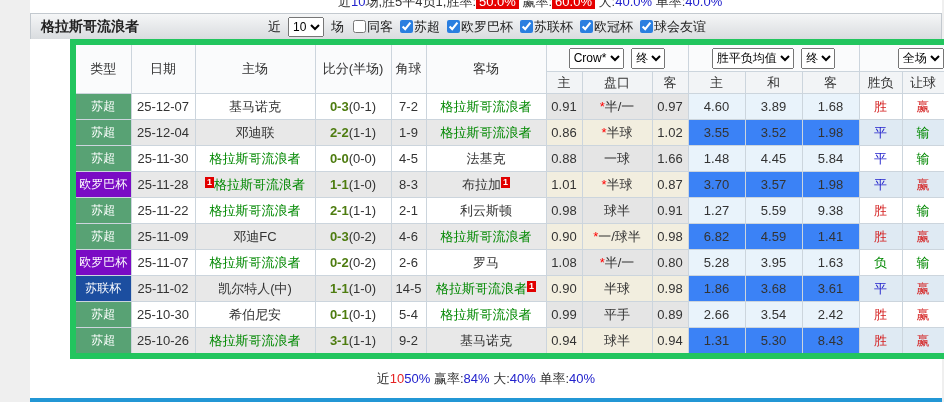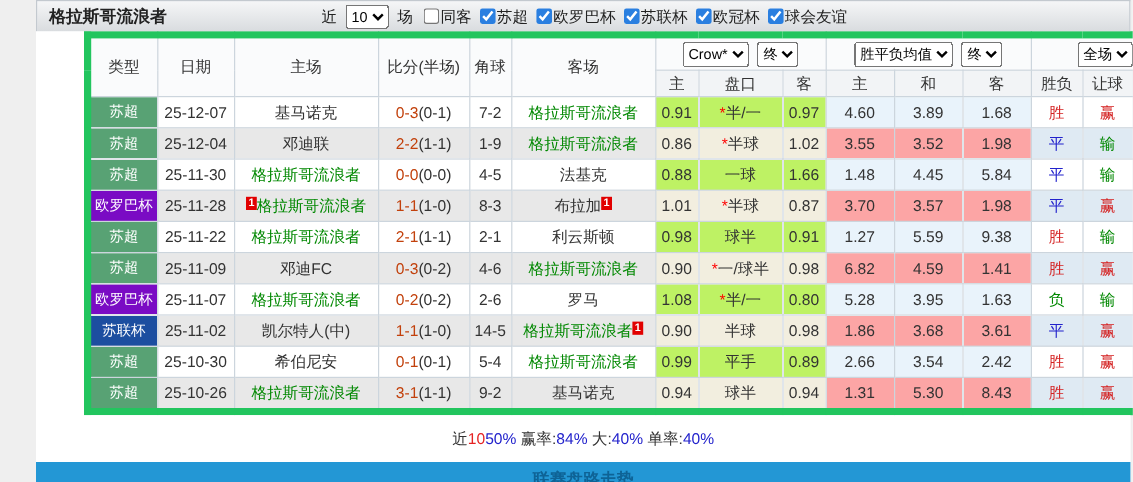--- a/index.html
+++ b/index.html
@@ -31,51 +31,56 @@
   th,td{border:1px solid #ccd5dd;text-align:center;vertical-align:middle;
     overflow:hidden;white-space:nowrap;padding:0;}
   thead th{background:#f2f4f6;font-weight:normal;color:#333;}
   thead tr.sel-row th{height:26px;background:#fafbfc;}
   thead tr.lbl-row th{height:21px;font-size:13px;}
   thead th.span2{height:auto;font-size:13px;}
   thead select{font-size:12px;height:21px;margin:0 2px;}
   tbody td{height:25px;color:#333;}
   tbody tr.even td{background:#e8e8e8;}
   
-  tbody td.col-ah{background:#bef264;}
+  tbody td.col-ah{background:#e5e5e5;}
   tbody tr.even td.col-ah{background:#f2eedf;}
   tbody td.col-eu{background:#e9f3fb;}
-  tbody tr.even td.col-eu{background:#fca5a5;}
+  tbody tr.even td.col-eu{background:#3b82f6;}
   tbody td.col-res{background:#ffffff;font-weight:normal;}
   tbody tr.even td.col-res{background:#dfeaf3;}
   
   td.badge{color:#fff;font-size:12px;}
   td.badge-green{background:#58a274 !important;}
   td.badge-purple{background:#7a0bc4 !important;}
   td.badge-navy{background:#1c4ea0 !important;}
   .team-green{color:#008800;}
-  .score-ft{color:#c2410c;}
+  .score-ft{color:#4d7c0f;font-weight:bold;}
   sup.card{display:inline-block;background:#e10000;color:#fff;font-size:9px;line-height:11px;
     padding:0 2px;vertical-align:4px;font-weight:bold;}
   .star{color:#ff0000;}
   .val-red{color:#d42020;}
   .val-blue{color:#2222cc;}
   .val-green{color:#008800;}
   
   .summary{height:39px;display:flex;align-items:center;justify-content:center;
     font-size:13px;color:#333;background:#fff;}
   .summary span{white-space:pre;}
   .bottom-bar{height:17px;background:#2397d5;overflow:hidden;text-align:center;}
   .bottom-bar .bar-label{display:inline-block;margin-top:6px;font-size:14px;font-weight:bold;color:#0e6396;}
 </style>
 </head>
 <body>
 
 <div class="page">
 
+  <div class="clip-line">
+    <div class="line">
+      <span>近</span><span class="txt-blue">10</span><span>场,胜5平4负1,胜率:</span><span class="hl-red">50.0%</span><span> 赢率:</span><span class="hl-red">60.0%</span><span> 大:</span><span class="txt-blue">40.0%</span><span> 单率:</span><span class="txt-blue">40.0%</span>
+    </div>
+  </div>
 
   <div class="title-bar">
     <div class="title">格拉斯哥流浪者</div>
     <div class="controls">
       <span class="gap">近</span>
       <select>
         <option>10</option>
       </select>
       <span class="gap">场</span>
       <input type="checkbox" style="">

